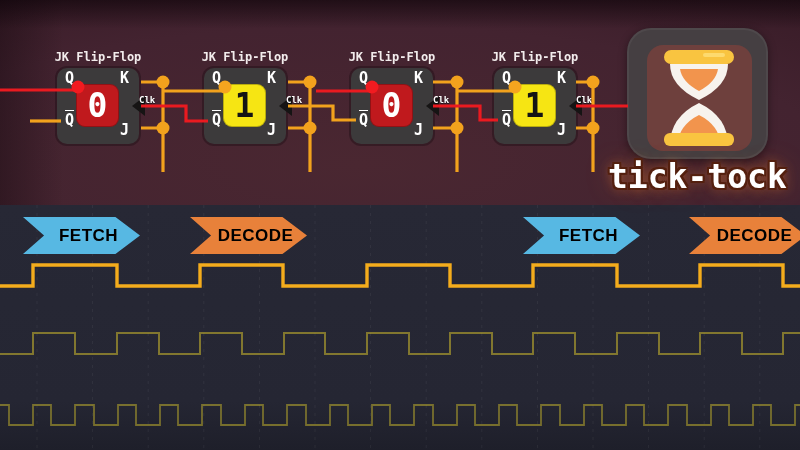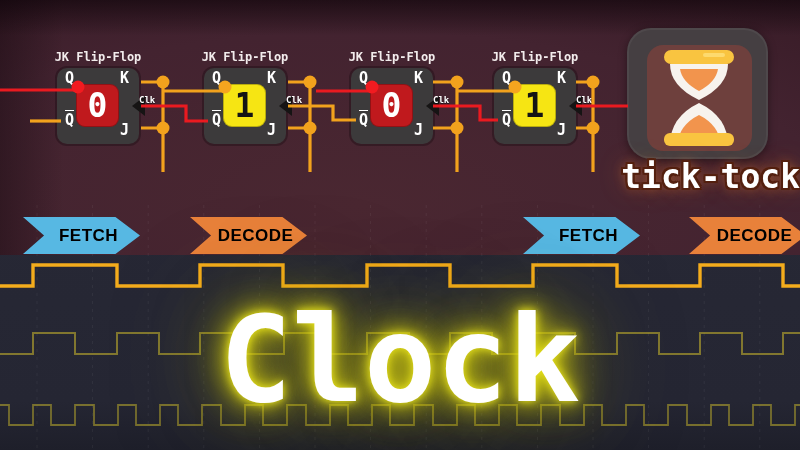--- a/index.html
+++ b/index.html
@@ -1,20 +1,20 @@
 <!DOCTYPE html>
 <html><head>
 <meta charset="utf-8">
 <style>
   html,body{margin:0;padding:0;background:#111;}
   .stage{position:relative;width:800px;height:450px;overflow:hidden;
          font-family:"DejaVu Sans Mono","Liberation Mono",monospace;}
 
   
-  .top-section{position:absolute;left:0;top:0;width:800px;height:255px;z-index:2;
+  .top-section{position:absolute;left:0;top:0;width:800px;height:205px;z-index:2;
     background:
       linear-gradient(180deg, rgba(12,3,8,.6) 0%, rgba(12,3,8,0) 14%),
       linear-gradient(90deg, rgba(12,3,8,.35) 0%, rgba(12,3,8,0) 8%),
       radial-gradient(140% 160% at 45% 80%, #4a2731 0%, #432330 42%, #331823 72%, #200d15 100%);}
 
   .ff{position:absolute;width:82px;height:76px;}
   .ff-label{position:absolute;left:50%;top:-18px;transform:translateX(-50%);
     white-space:nowrap;color:#f2ecec;font-size:12px;font-weight:bold;}
   .ff-box{position:absolute;inset:0;background:#3c3a3b;border-radius:10px;
     box-shadow:0 0 0 2px rgba(20,10,14,.35);}
@@ -35,21 +35,21 @@
   #wire-svg{position:absolute;left:0;top:0;z-index:3;pointer-events:none;}
   .wy{stroke:#f2a21d;stroke-width:3.2;fill:none;}
   .wr{stroke:#ea1a20;stroke-width:3.2;fill:none;}
   .jdot{fill:#f2a21d;}
 
   
   .hourglass-badge{position:absolute;left:627px;top:28px;width:141px;height:131px;
     background:#453f42;border-radius:24px;box-shadow:inset 0 0 0 2px rgba(255,255,255,.05), 0 2px 8px rgba(0,0,0,.4);}
   .hourglass-inner{position:absolute;left:20px;top:17px;width:105px;height:106px;
     background:#6e403d;border-radius:16px;}
-  .ticktock{position:absolute;left:608px;top:157px;width:192px;text-align:right;
+  .ticktock{position:absolute;left:608px;top:157px;width:192px;text-align:left;
     color:#fff;font-size:33px;font-weight:bold;letter-spacing:0px;white-space:nowrap;
     text-shadow:
       2px 0 0 #54200f,-2px 0 0 #54200f,0 2px 0 #54200f,0 -2px 0 #54200f,
       2px 2px 0 #54200f,-2px 2px 0 #54200f,2px -2px 0 #54200f,-2px -2px 0 #54200f,
       0 0 12px rgba(240,130,50,.65),0 0 26px rgba(240,130,50,.4);}
 
   
   .bottom-section{position:absolute;left:0;top:205px;width:800px;height:245px;z-index:1;
     background:linear-gradient(180deg,#272835 0%, #252633 80%, #1e1f2a 100%);}
   #wave-svg{position:absolute;left:0;top:0;z-index:3;pointer-events:none;}
@@ -98,21 +98,20 @@
   <div class="banner" style="left: 190px; background: rgb(232, 129, 58);">
     <span>DECODE</span>
     </div>
   <div class="banner" style="left: 523px; background: rgb(87, 184, 227);">
     <span>FETCH</span>
     </div>
   <div class="banner" style="left: 689px; background: rgb(232, 129, 58);">
     <span>DECODE</span>
     </div>
 
-  <div class="clock-title">Clock</div>
 
   <div class="top-section">
 
     <div class="ff" style="left:57px;top:68px">
       <div class="ff-label">JK Flip-Flop</div>
       <div class="ff-box">
         <span class="port q">Q</span>
         <span class="port k">K</span>
         <span class="port qbar">Q</span>
         <span class="port j">J</span>

